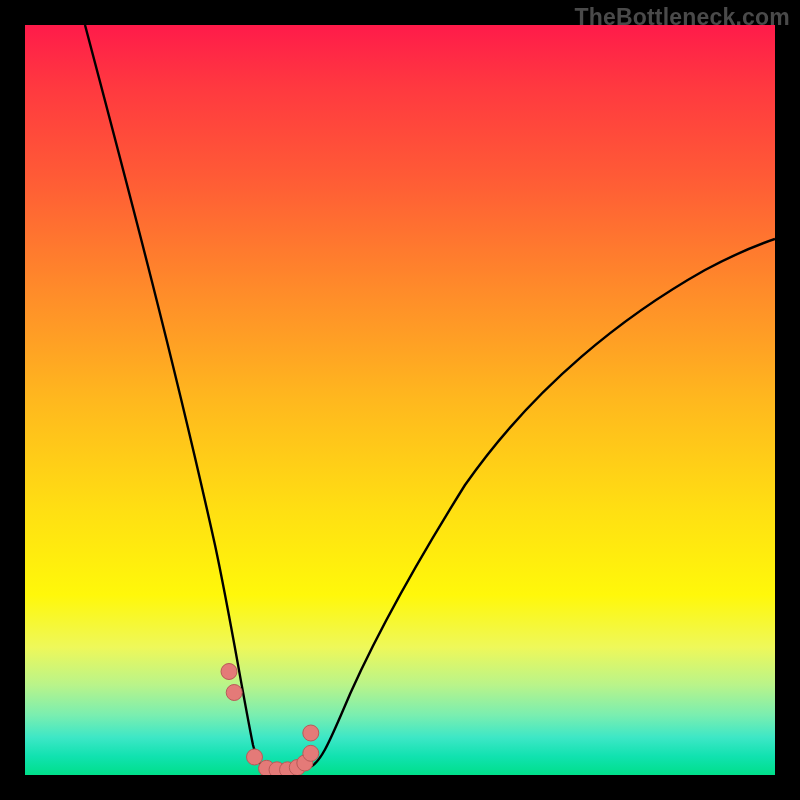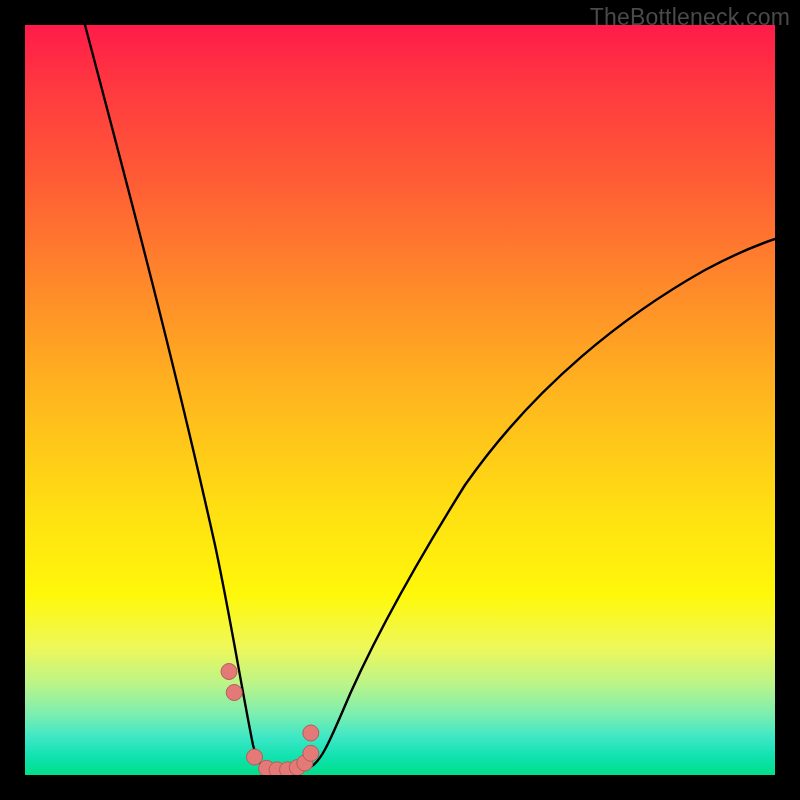--- a/index.html
+++ b/index.html
@@ -48,21 +48,21 @@
     position: absolute;
     inset: 0;
   }
   .watermark {
     position: absolute;
     top: 4px;
     right: 10px;
     color: #4a4a4a;
     font-size: 23px;
     letter-spacing: 0.2px;
-    font-weight: 400;
+    font-weight: 700;
     user-select: none;
   }
 </style>
 </head>
 <body>
 
 <div class="frame">
   <div class="plot-area">
     <div class="gradient"></div>
 

